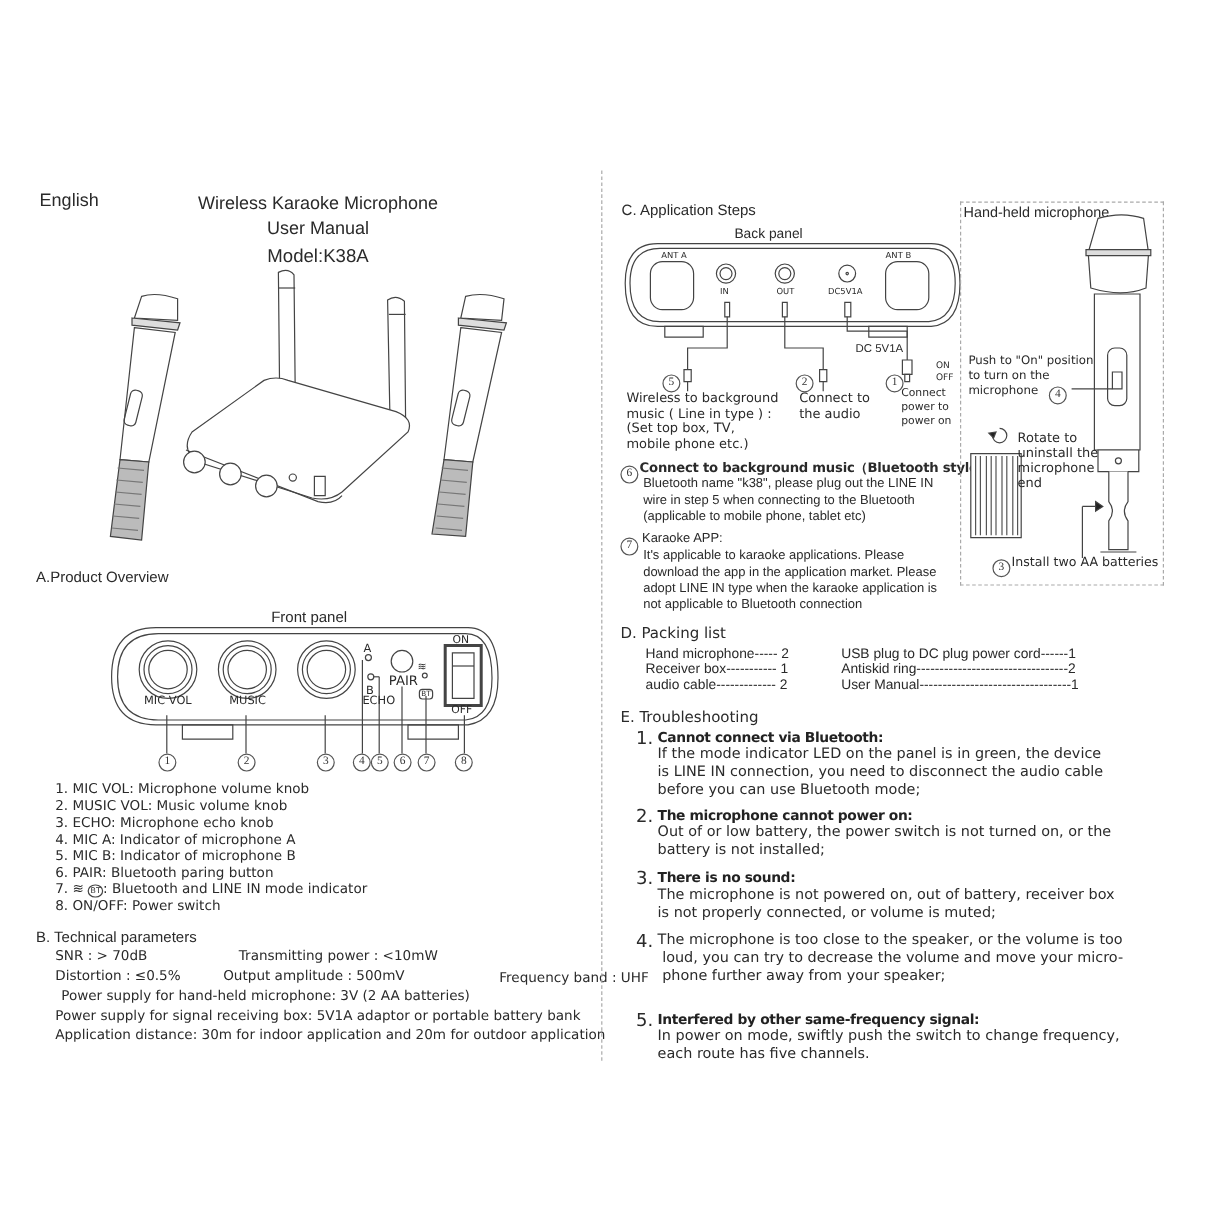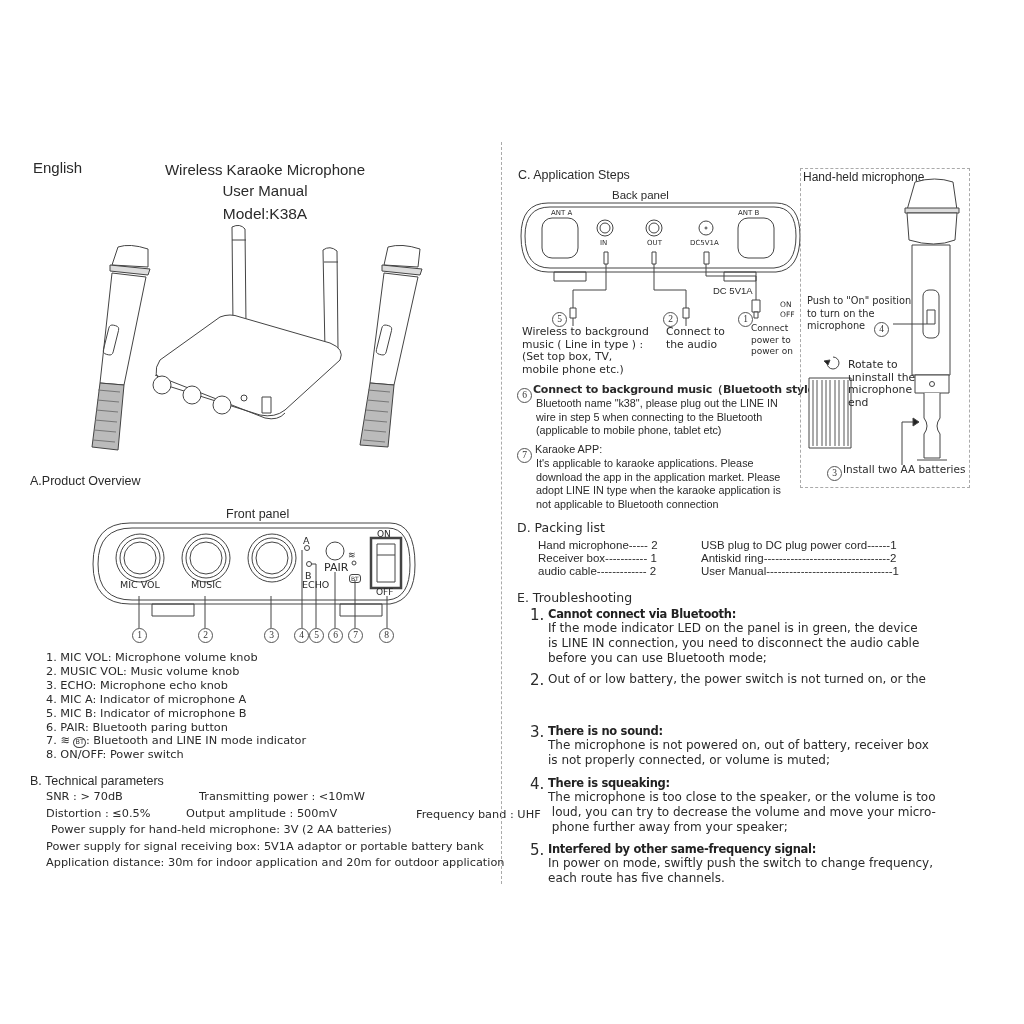--- a/index.html
+++ b/index.html
@@ -310,35 +310,36 @@
     <div class="abs" style="left:18px;top:1px;">
       <div class="t ts-head">Cannot connect via Bluetooth:</div>
       <div class="ts-body t">If the mode indicator LED on the panel is in green, the device</div>
       <div class="ts-body t">is LINE IN connection, you need to disconnect the audio cable</div>
       <div class="ts-body t">before you can use Bluetooth mode;</div>
     </div>
   </div>
   <div style="position:relative;height:52px;margin-top:9px;">
     <span class="abs ts-num" style="left:0;top:0;">2.</span>
     <div class="abs" style="left:18px;top:1px;">
+      <div class="t ts-head">The microphone cannot power on:</div>
       <div class="ts-body t">Out of or low battery, the power switch is not turned on, or the</div>
+      <div class="ts-body t">battery is not installed;</div>
     </div>
   </div>
   <div style="position:relative;height:52px;">
     <span class="abs ts-num" style="left:0;top:0;">3.</span>
     <div class="abs" style="left:18px;top:1px;">
       <div class="t ts-head">There is no sound:</div>
       <div class="ts-body t">The microphone is not powered on, out of battery, receiver box</div>
       <div class="ts-body t">is not properly connected, or volume is muted;</div>
     </div>
   </div>
   <div style="position:relative;height:66px;">
     <span class="abs ts-num" style="left:0;top:0;">4.</span>
     <div class="abs" style="left:18px;top:1px;">
-      <div class="t ts-head">There is squeaking:</div>
       <div class="ts-body t">The microphone is too close to the speaker, or the volume is too</div>
       <div class="ts-body t" style="white-space:pre;"> loud, you can try to decrease the volume and move your micro-</div>
       <div class="ts-body t" style="white-space:pre;"> phone further away from your speaker;</div>
     </div>
   </div>
   <div style="position:relative;height:50px;">
     <span class="abs ts-num" style="left:0;top:0;">5.</span>
     <div class="abs" style="left:18px;top:1px;">
       <div class="t ts-head">Interfered by other same-frequency signal:</div>
       <div class="ts-body t">In power on mode, swiftly push the switch to change frequency,</div>

